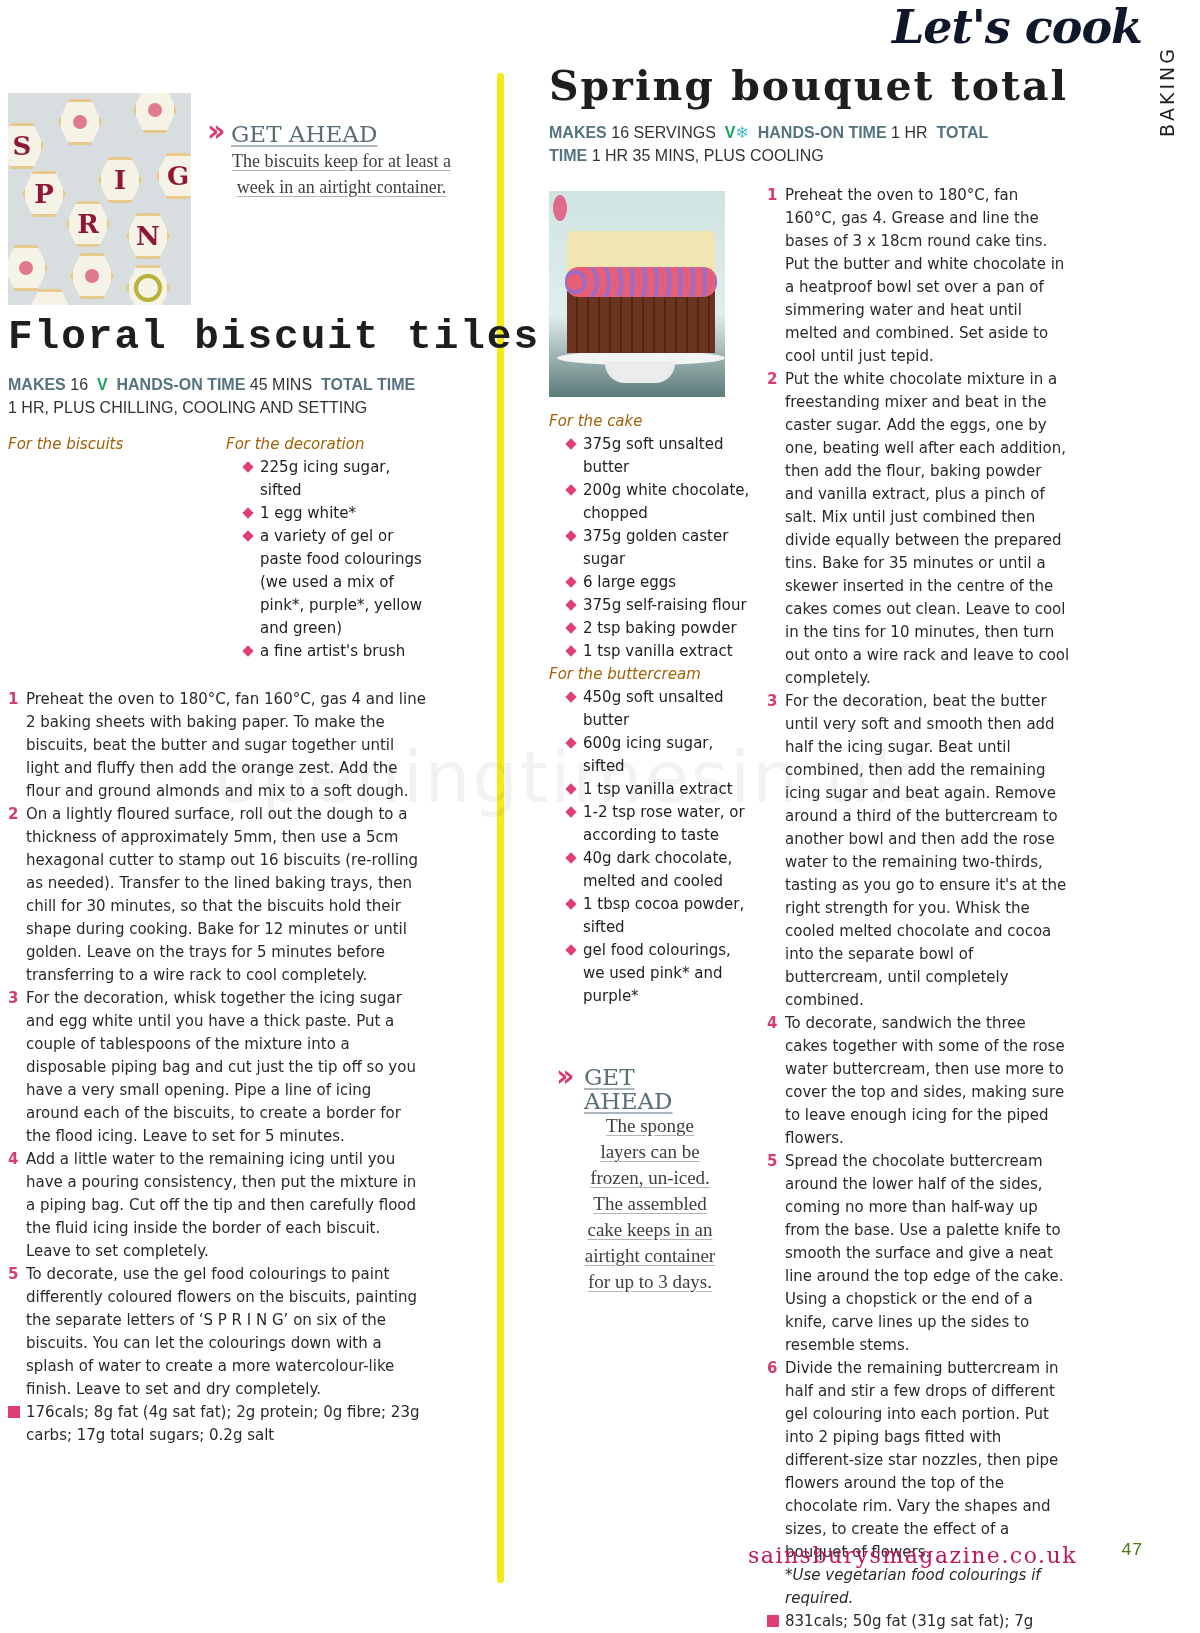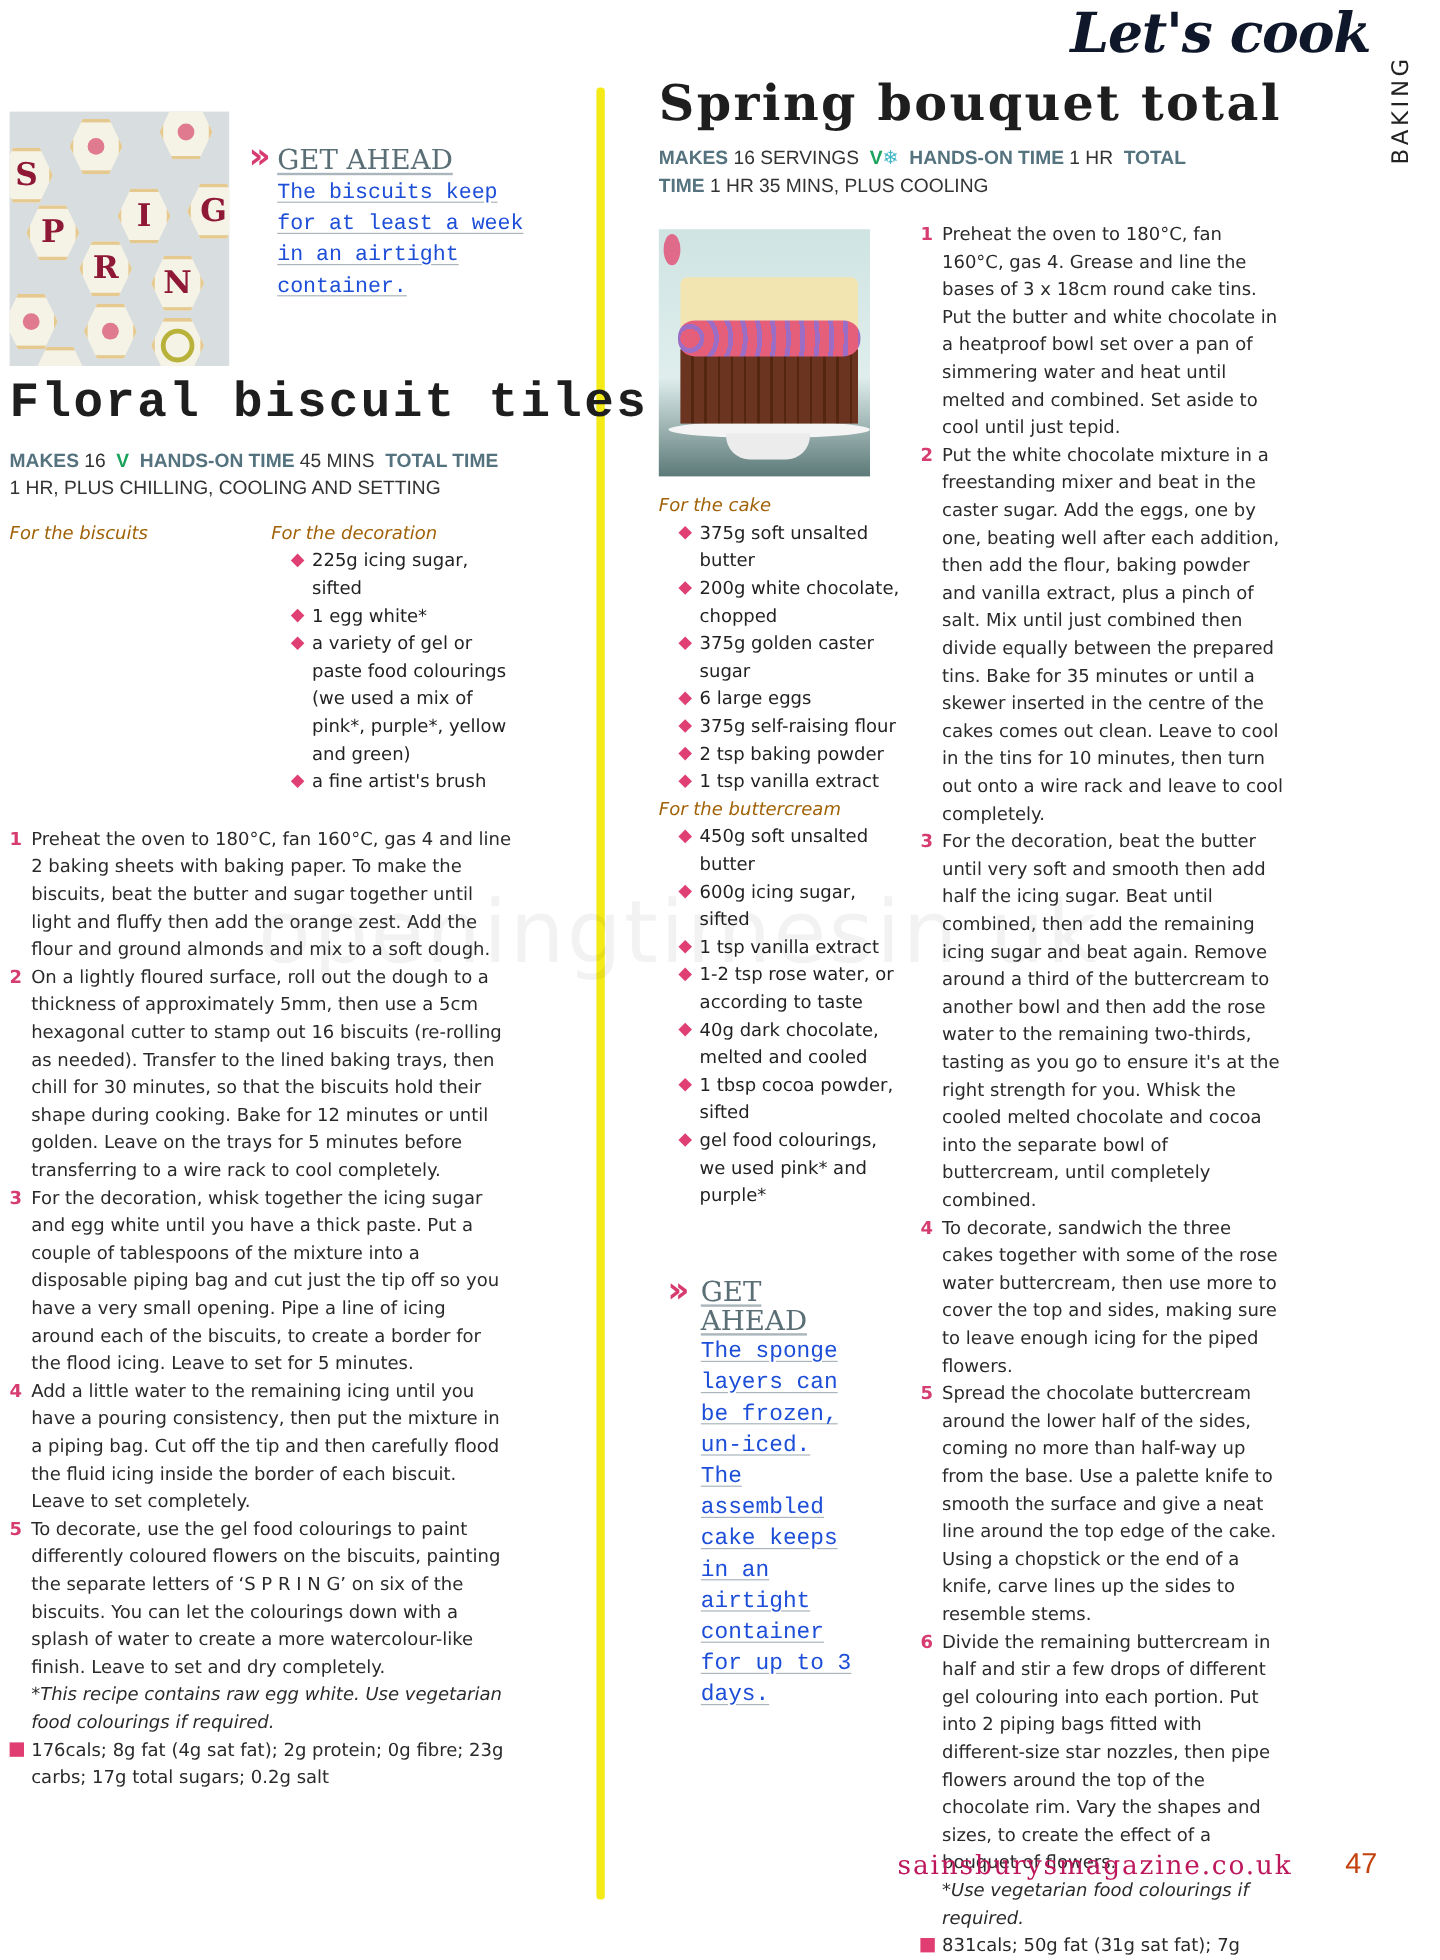--- a/index.html
+++ b/index.html
@@ -37,22 +37,22 @@
   .hex.plain::after { content: ""; width: 14px; height: 14px; border-radius: 50%; background: #e07a8f; }
   .hex.wreath::after { content: ""; width: 20px; height: 20px; border-radius: 50%; border: 4px solid #b8b23a; }
 
   .ga1 { position: absolute; left: 207px; top: 120px; width: 245px; }
   .ga-chevron { color: #d63c6f; font-size: 30px; font-weight: bold; position: absolute; left: 0; top: -4px; line-height: 30px; letter-spacing: -6px; }
   .ga-head {
     margin-left: 24px; font-family: "DejaVu Serif", serif; font-size: 23px; color: #5a6e76;
     text-decoration: underline; text-decoration-color: #aab6bb; text-underline-offset: 3px; line-height: 28px;
   }
   .ga-body {
-    margin-left: 24px; font-family: Liberation Mono, monospace; font-size: 18px; color: #1d4ed8;
-    line-height: 26px; text-decoration: underline; text-decoration-color: #aab6bb; text-underline-offset: 3px;
+    margin-left: 24px; font-family: Liberation Serif, serif; font-size: 18px; color: #404040;
+    line-height: 26px; text-decoration: underline; text-decoration-color: #aab6bb; text-underline-offset: 3px; text-align: center;
   }
 
   .title {
     position: absolute; font-family: "DejaVu Serif", serif; font-weight: bold;
     font-size: 41px; color: #1e1e1e; letter-spacing: 2px; line-height: 50px;
   }
   .meta {
     position: absolute; font-family: "Liberation Sans", sans-serif; font-size: 16px;
     color: #333; line-height: 23px; text-transform: uppercase;
   }
@@ -94,21 +94,21 @@
   .cake-sprig { position: absolute; left: 4px; top: 4px; width: 14px; height: 26px; background: #e06a8a; border-radius: 50%; }
 
   .ga2 { position: absolute; left: 556px; top: 1065px; width: 160px; }
   .ga2 .ga-head { font-size: 23px; line-height: 24px; margin-left: 28px; }
   .ga2 .ga-body { font-size: 19px; line-height: 26px; margin-left: 28px; }
 
   .footer-url {
     position: absolute; left: 748px; top: 1543px; font-family: "DejaVu Serif", serif;
     font-size: 22px; letter-spacing: 1.5px; color: #be185d;
   }
-  .footer-page { position: absolute; left: 1121px; top: 1540px; font-family: Liberation Sans, sans-serif; font-size: 24px; color: #c2410c; }
+  .footer-page { position: absolute; left: 1121px; top: 1540px; font-family: Liberation Mono, monospace; font-size: 18px; color: #4d7c0f; }
 
   .watermark {
     position: absolute; left: 215px; top: 735px; font-size: 72px; color: rgba(0,0,0,0.05);
     font-family: "DejaVu Sans", sans-serif; letter-spacing: 2px; pointer-events: none;
   }
 </style>
 </head>
 <body>
 
 <div class="lets-cook">Let's cook</div>
@@ -163,21 +163,20 @@
     <li>a fine artist's brush</li>
   </ul>
 </div>
 
 <div class="method" style="left:8px;top:688px;width:420px;">
   <div class="step"><span class="step-num">1</span><span>Preheat the oven to 180°C, fan 160°C, gas 4 and line 2 baking sheets with baking paper. To make the biscuits, beat the butter and sugar together until light and fluffy then add the orange zest. Add the flour and ground almonds and mix to a soft dough.</span></div>
   <div class="step"><span class="step-num">2</span><span>On a lightly floured surface, roll out the dough to a thickness of approximately 5mm, then use a 5cm hexagonal cutter to stamp out 16 biscuits (re-rolling as needed). Transfer to the lined baking trays, then chill for 30 minutes, so that the biscuits hold their shape during cooking. Bake for 12 minutes or until golden. Leave on the trays for 5 minutes before transferring to a wire rack to cool completely.</span></div>
   <div class="step"><span class="step-num">3</span><span>For the decoration, whisk together the icing sugar and egg white until you have a thick paste. Put a couple of tablespoons of the mixture into a disposable piping bag and cut just the tip off so you have a very small opening. Pipe a line of icing around each of the biscuits, to create a border for the flood icing. Leave to set for 5 minutes.</span></div>
   <div class="step"><span class="step-num">4</span><span>Add a little water to the remaining icing until you have a pouring consistency, then put the mixture in a piping bag. Cut off the tip and then carefully flood the fluid icing inside the border of each biscuit. Leave to set completely.</span></div>
   <div class="step"><span class="step-num">5</span><span>To decorate, use the gel food colourings to paint differently coloured flowers on the biscuits, painting the separate letters of ‘S P R I N G’ on six of the biscuits. You can let the colourings down with a splash of water to create a more watercolour-like finish. Leave to set and dry completely.</span></div>
-  <div class="note">*This recipe contains raw egg white. Use vegetarian food colourings if required.</div>
   <div class="nutrition">176cals; 8g fat (4g sat fat); 2g protein; 0g fibre; 23g carbs; 17g total sugars; 0.2g salt</div>
 </div>
 
 <h1 class="title" style="left:549px;top:61px;">Spring bouquet total</h1>
 
 <div class="meta" style="left:549px;top:121px;width:480px;">
   <b>MAKES</b>
   <span>16 SERVINGS</span>
   &nbsp;<span class="veg">V</span><span class="frz">❄</span>&nbsp;
   <b>HANDS-ON TIME</b>

